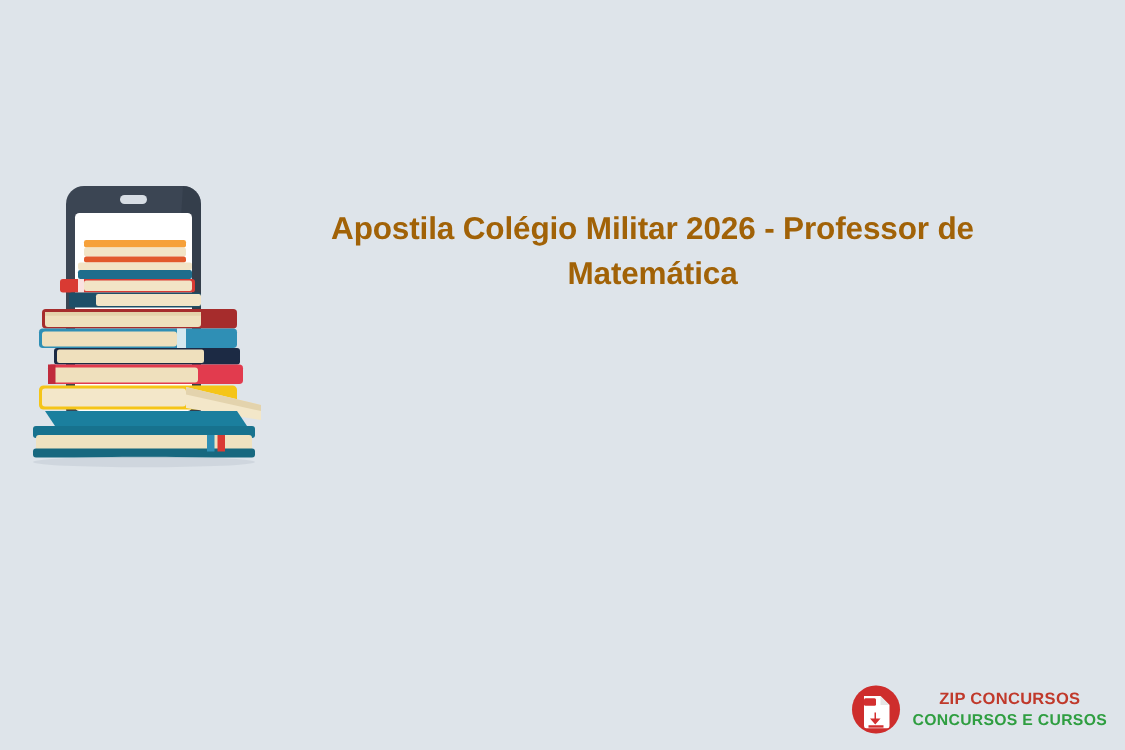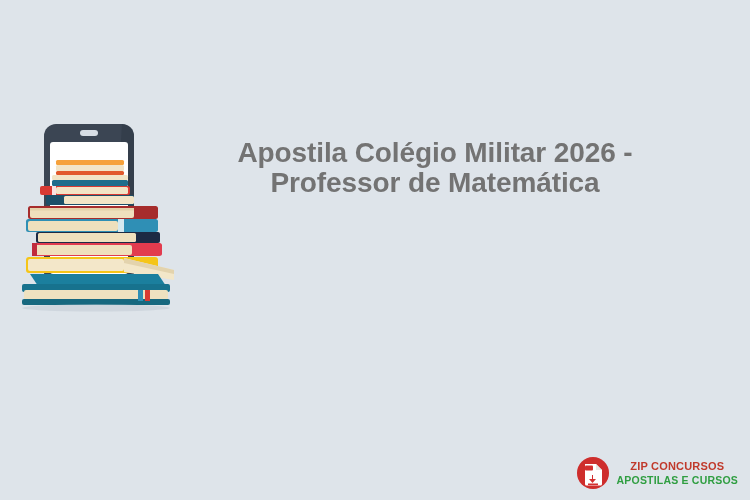--- a/index.html
+++ b/index.html
@@ -40,24 +40,24 @@
   .title-block {
     position: absolute;
     left: 185px;
     top: 138px;
     width: 500px;
     text-align: center;
   }
   .product-title {
     margin: 0;
     font-family: "Liberation Sans", sans-serif;
-    font-size: 28px;
+    font-size: 21px;
     font-weight: bold;
     line-height: 30px;
-    color: #737373;
+    color: #a16207;
     letter-spacing: -0.1px;
   }
 
   
   .brand-logo {
     position: absolute;
     right: 12px;
     bottom: 10px;
     display: flex;
     align-items: center;
@@ -185,17 +185,17 @@
         <circle cx="17" cy="17" r="16" fill="#b52724" opacity="0.18"></circle>
         <path d="M9 8 h11 l6 6 v14 a1.5 1.5 0 0 1 -1.5 1.5 h-14 A1.5 1.5 0 0 1 9 28 Z" fill="#ffffff"></path>
         <path d="M20 8 l6 6 h-6 z" fill="#e6e6e6"></path>
         <rect x="9" y="9.5" width="8" height="5" rx="1" fill="#d32f2f"></rect>
         <path d="M17 19 h0 v4 h3 l-3.5 4 l-3.5 -4 h3 v-4 z" fill="#d32f2f"></path>
         <rect x="12" y="27.5" width="10" height="1.6" fill="#d32f2f"></rect>
       </svg>
     </span>
     <span class="brand-text">
       <span class="brand-name">ZIP CONCURSOS</span>
-      <span class="brand-tagline">APOSTILAS E CURSOS</span>
+      <span class="brand-tagline">CONCURSOS E CURSOS</span>
     </span>
   </div>
 
 </div>
 
 </body></html>

